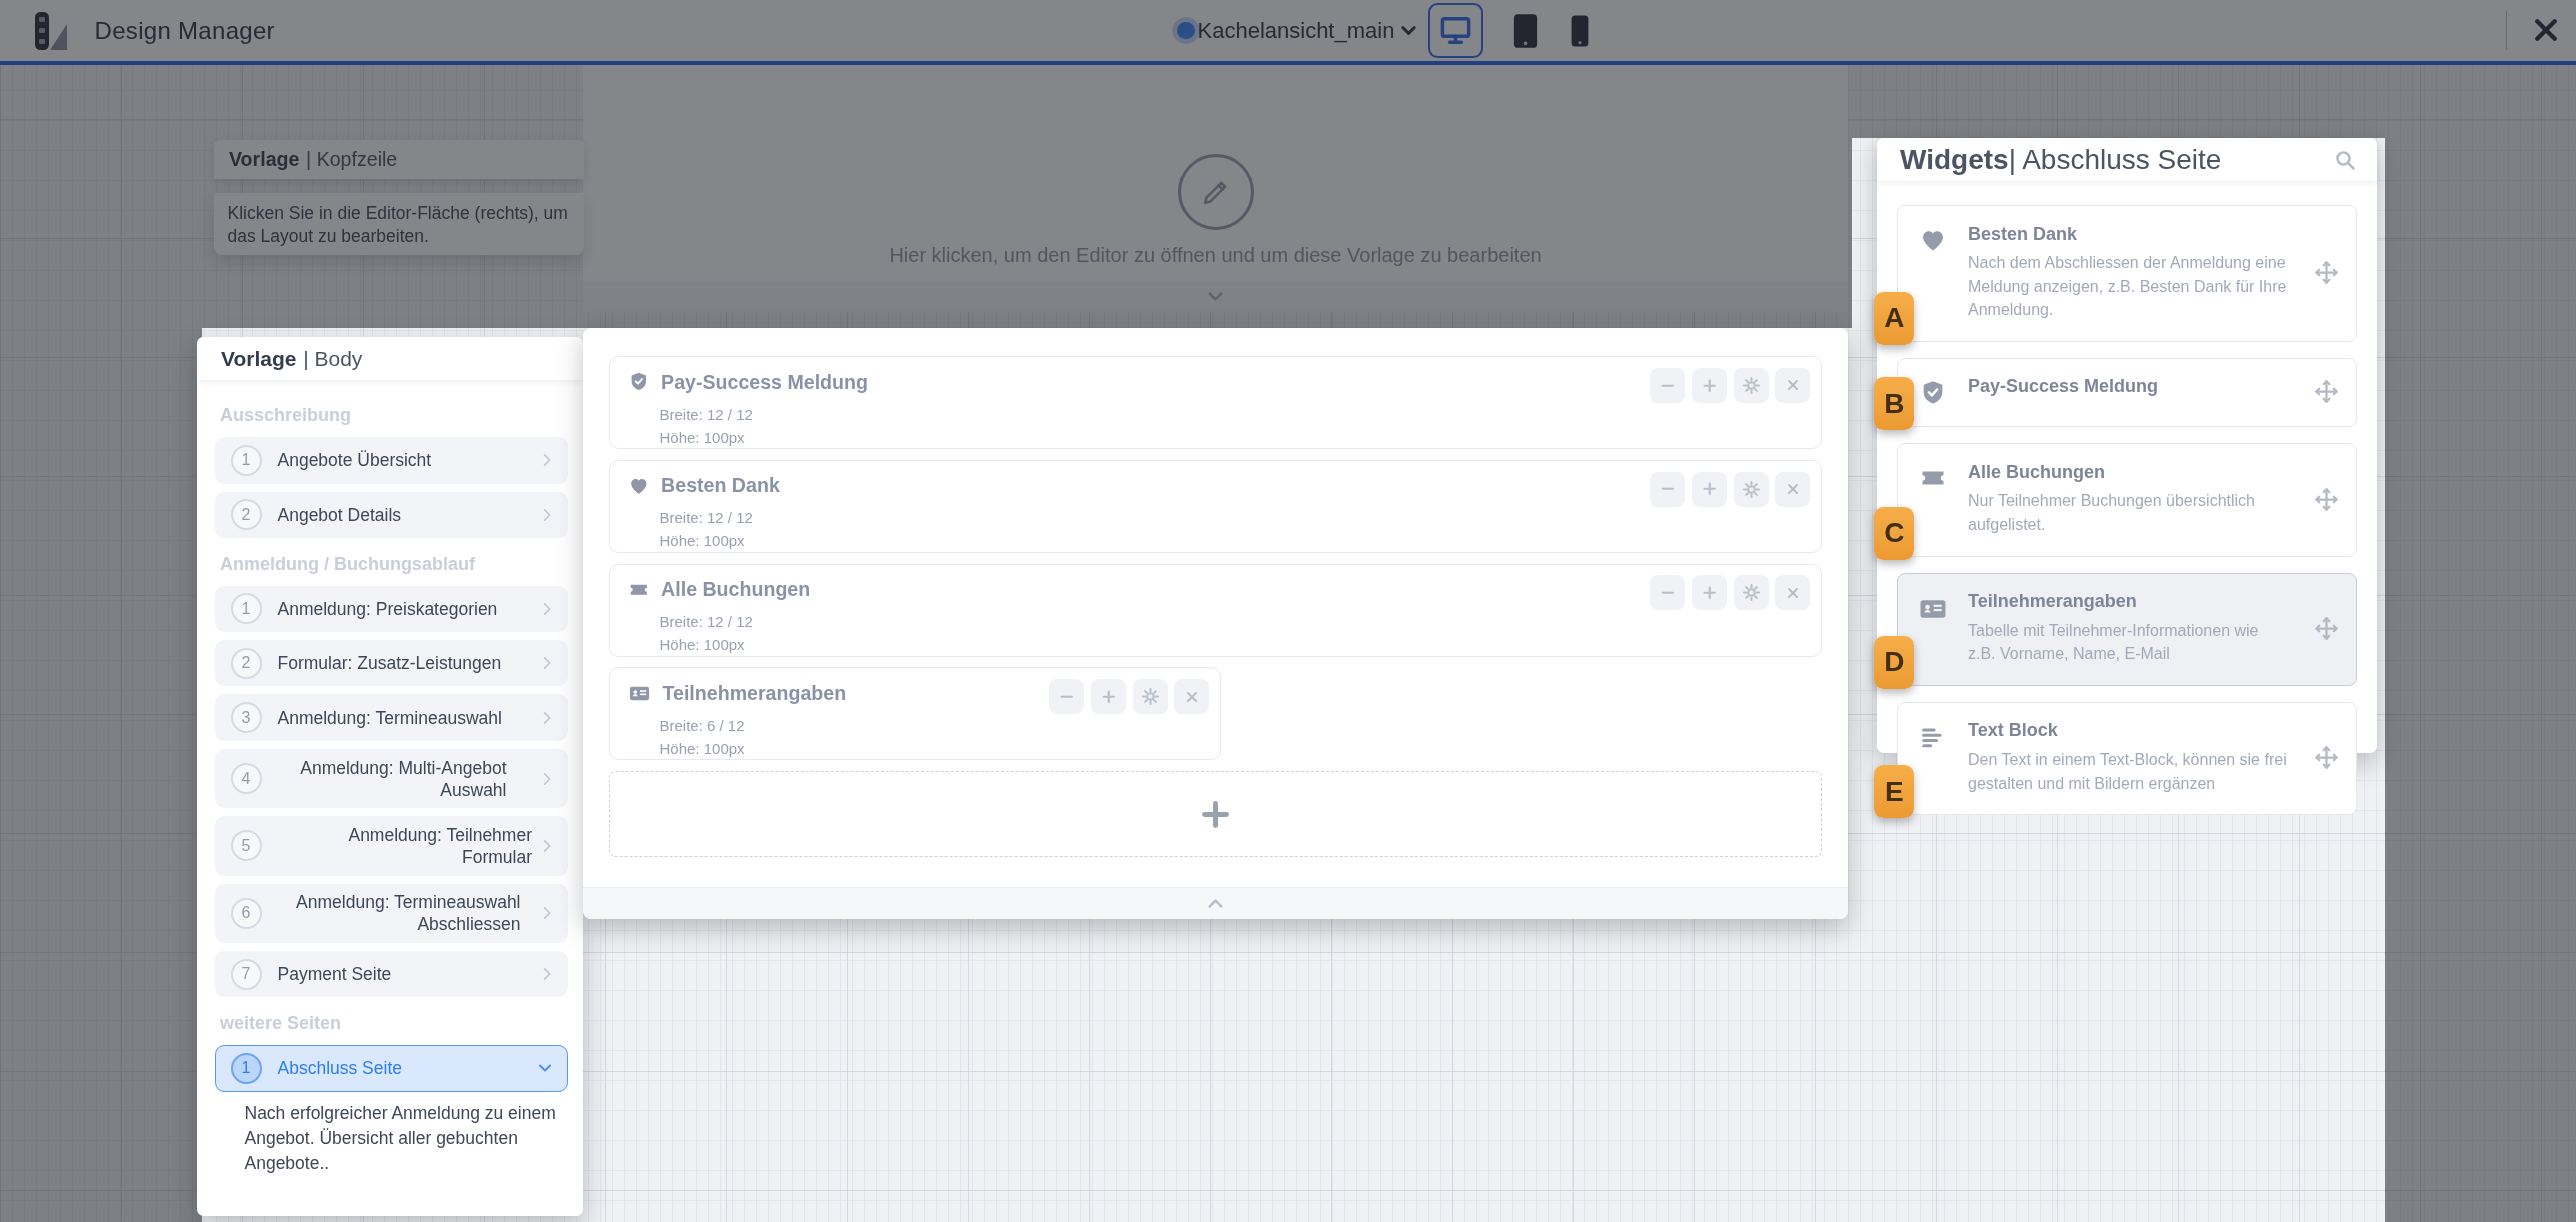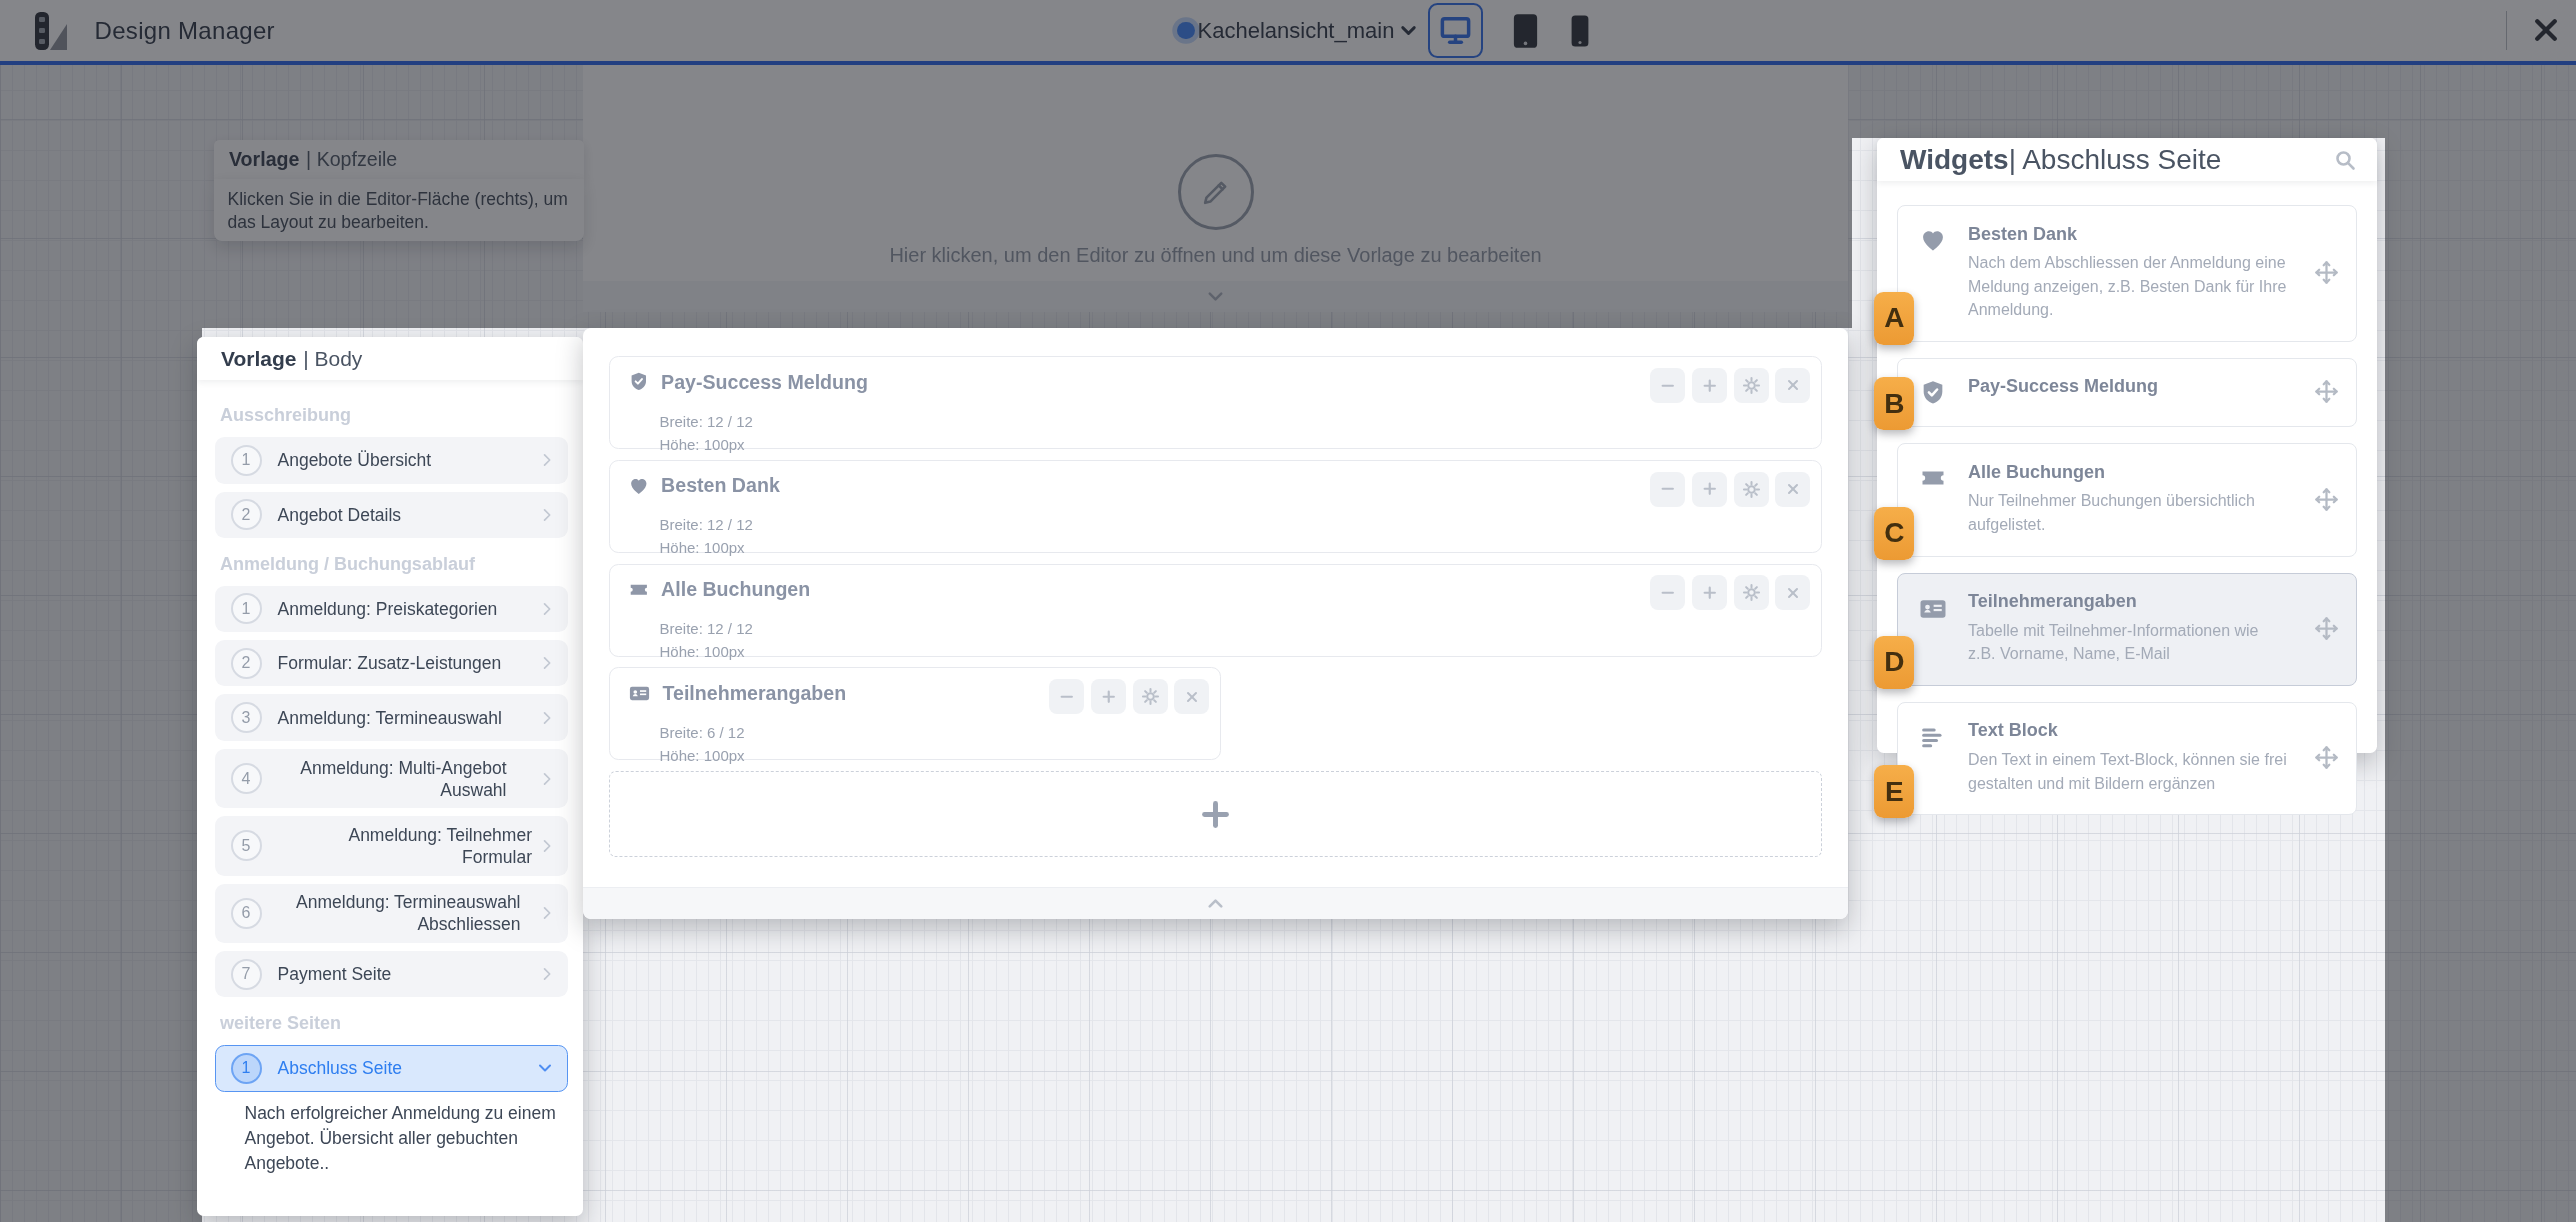--- a/index.html
+++ b/index.html
@@ -43,21 +43,21 @@
     width:76px; height:76px; border:3.4px solid #959daa; border-radius:50%;
     display:flex; align-items:center; justify-content:center; color:#959daa; }
   .kopf-editor .hint { position:absolute; left:0; right:0; top:179px; text-align:center;
     font-size:20px; color:#8d95a3; }
   .kopf-editor .foot { position:absolute; left:0; right:0; bottom:0; height:31px; background:#f4f5f8;
     display:flex; align-items:center; justify-content:center; color:#a9b0bc; }
   .kopf-label { position:absolute; left:214px; top:140px; width:370px; height:39px; background:#fff;
     border-radius:5.4px 5.4px 0 0; box-shadow:0 4px 12px rgba(20,24,32,.14); z-index:1;
     display:flex; align-items:center; padding-left:15px; font-size:19.6px; color:#4a5463; }
   .kopf-label b, .panel-title b { font-weight:700; color:#333d4d; margin-right:6.7px; }
-  .kopf-tooltip { position:absolute; left:214px; top:179px; width:370px; height:62px; background:#fff;
+  .kopf-tooltip { position:absolute; left:214px; top:193px; width:370px; height:62px; background:#fff;
     border-radius:0 0 8px 8px; box-shadow:0 6.7px 16px rgba(20,24,32,.16); z-index:1;
     padding:8.8px 13.5px; font-size:17.5px; line-height:23px; color:#3e4856; }
 
   
   .dim { position:absolute; background:rgba(32,35,42,.55); z-index:5; }
   .dim-top      { left:0;     top:0;    width:1852px; height:328px; }
   .dim-topright { left:1852px;top:0;    width:724px; height:138px; }
   .dim-left     { left:0;     top:328px; width:202px; height:894px; }
   .dim-right    { left:2385px;top:138px; width:191px; height:1084px; }
 
@@ -83,21 +83,21 @@
 
   
   .editor-panel { position:absolute; left:583px; top:328px; width:1265px; height:591px; background:#fff;
     border-radius:8px; box-shadow:0 9.4px 27px rgba(18,22,30,.25); z-index:10; overflow:hidden; }
   .editor-inner { padding:28px 26px 0 26px; }
   .wcard { position:relative; border:1.3px solid #e7e9ee; border-radius:9.4px; height:93px; margin-bottom:10.8px;
     padding:13.5px 17.5px; background:#fff; cursor:pointer; }
   .wcard.half { width:612px; }
   .wcard .trow { display:flex; align-items:center; gap:12px; color:#8f97a8; }
   .wcard .ttl { font-size:19.6px; font-weight:700; color:#8a93a5; }
-  .wcard .meta { margin:19px 0 0 32px; font-size:15px; color:#99a1af; }
+  .wcard .meta { margin:12px 0 0 32px; font-size:15px; color:#99a1af; }
   .wcard .meta div { margin-bottom:6px; }
   .controls { position:absolute; top:10.8px; right:10.8px; display:flex; gap:6.7px; }
   .ctl { width:35px; height:35px; border-radius:8px; background:#f0f2f5; color:#b9bfc9;
     display:flex; align-items:center; justify-content:center; cursor:pointer; }
   .addzone { border:1.3px dashed #ccd1da; border-radius:6.7px; height:86px; margin-top:10.8px;
     display:flex; align-items:center; justify-content:center; color:#99a1b0; cursor:pointer; }
   .editor-foot { position:absolute; left:0; right:0; bottom:0; height:32px; background:#f6f7f9;
     border-top:0.7px solid #eceef2; border-radius:0 0 8px 8px; display:flex; align-items:center;
     justify-content:center; color:#b9bfc9; cursor:pointer; }
 

